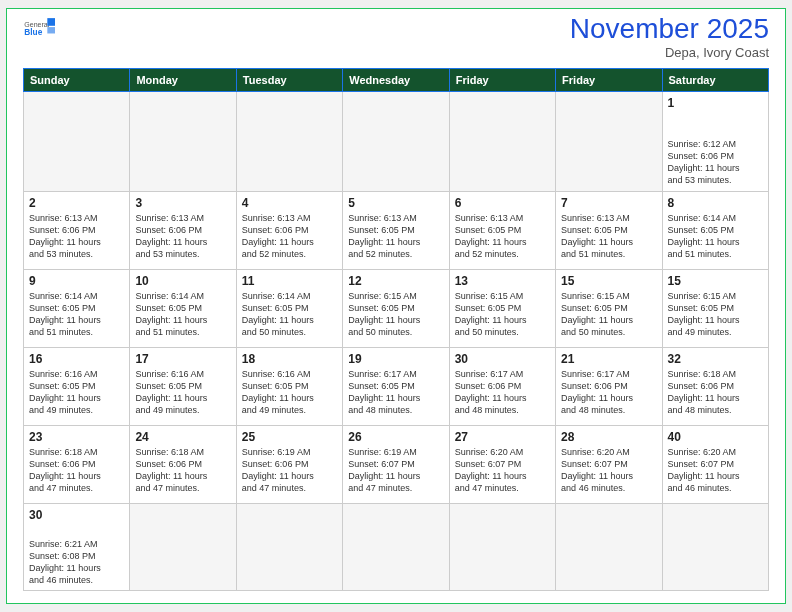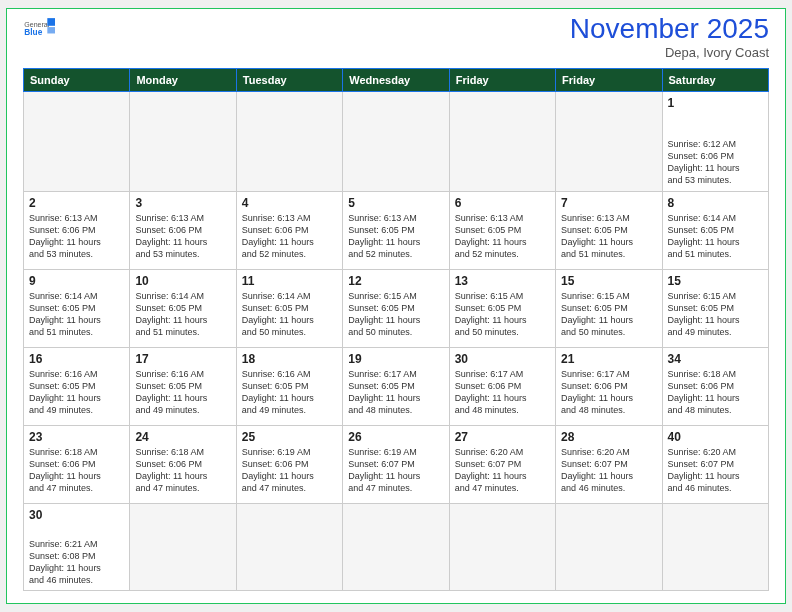--- a/index.html
+++ b/index.html
@@ -272,21 +272,21 @@
 and 48 minutes.</div>
           </td>
           <td>
             <div class="day-number">21</div>
             <div class="day-info" style="white-space: pre-line;">Sunrise: 6:17 AM
 Sunset: 6:06 PM
 Daylight: 11 hours
 and 48 minutes.</div>
           </td>
           <td>
-            <div class="day-number">34</div>
+            <div class="day-number">32</div>
             <div class="day-info" style="white-space: pre-line;">Sunrise: 6:18 AM
 Sunset: 6:06 PM
 Daylight: 11 hours
 and 48 minutes.</div>
           </td>
         </tr>
         <tr>
           <td>
             <div class="day-number">23</div>
             <div class="day-info" style="white-space: pre-line;">Sunrise: 6:18 AM

